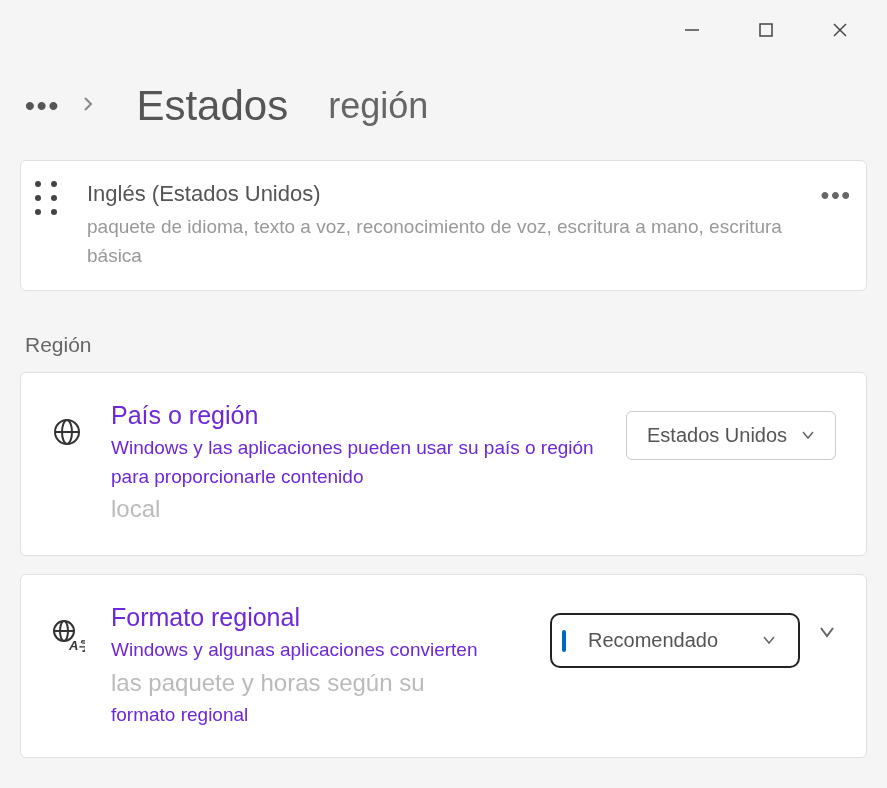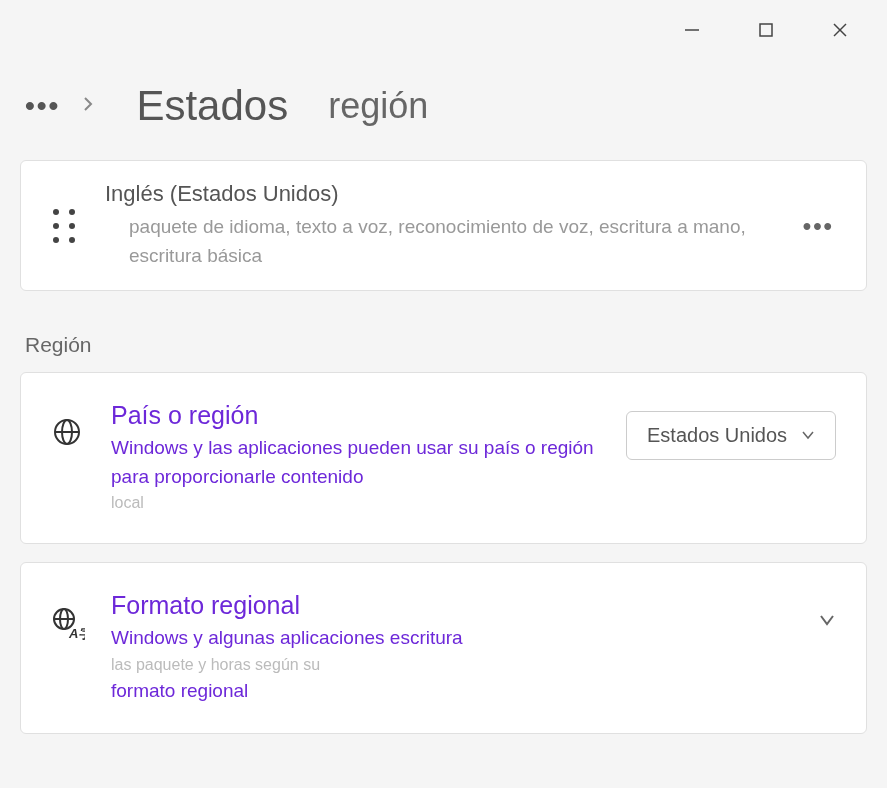--- a/index.html
+++ b/index.html
@@ -57,24 +57,23 @@
       font-weight: 400;
       margin-left: 20px;
     }
     .content {
       padding: 0 20px;
     }
     .card {
       background: #fff;
       border: 1px solid #e0e0e0;
       border-radius: 6px;
-      padding: 20px 32px;
+      padding: 20px 14px;
       margin-bottom: 22px;
       display: flex;
-      align-items: center;
       gap: 30px;
     }
     .drag-handle {
       display: grid;
       grid-template-columns: repeat(2, 6px);
       grid-template-rows: repeat(3, 6px);
       gap: 8px 10px;
       cursor: grab;
     }
     .drag-dot {
@@ -88,21 +87,20 @@
     }
     .card-title {
       font-size: 22px;
       color: #555;
       margin-bottom: 6px;
     }
     .card-desc {
       font-size: 19px;
       color: #999;
       line-height: 1.5;
-      margin-left: 24px;
     }
     .card-more {
       font-size: 24px;
       color: #666;
       letter-spacing: 2px;
       cursor: pointer;
       font-weight: bold;
     }
     .section-label {
       font-size: 21px;
@@ -133,21 +131,21 @@
       font-size: 25px;
       color: #6d28d9;
       margin-bottom: 4px;
     }
     .region-desc {
       font-size: 19px;
       color: #6d28d9;
       line-height: 1.5;
     }
     .region-desc-light {
-      font-size: 16px;
+      font-size: 24px;
       color: #bbb;
       line-height: 1.5;
     }
     .dropdown {
       border: 1px solid #ccc;
       border-radius: 6px;
       padding: 12px 20px;
       display: flex;
       align-items: center;
       gap: 8px;
@@ -272,25 +270,33 @@
     <div class="region-icon">
       <svg width="34" height="34" viewBox="0 0 34 34">
         <circle cx="13" cy="13" r="10" fill="none" stroke="#333" stroke-width="2"></circle>
         <ellipse cx="13" cy="13" rx="4" ry="10" fill="none" stroke="#333" stroke-width="2"></ellipse>
         <line x1="3" y1="13" x2="23" y2="13" stroke="#333" stroke-width="2"></line>
         <text x="18" y="32" font-size="13" fill="#333" font-weight="bold">A字</text>
       </svg>
     </div>
     <div class="region-body">
       <div class="region-title">Formato regional</div>
-      <div class="region-desc">Windows y algunas aplicaciones escritura</div>
+      <div class="region-desc">Windows y algunas aplicaciones convierten</div>
       <div class="region-desc-light">las paquete y horas según su</div>
       <div class="region-desc">formato regional</div>
     </div>
     <div class="region-right">
+      <div class="dropdown dropdown-focused">
+        <span>Recomendado</span>
+        <span>
+          <svg width="14" height="14" viewBox="0 0 14 14">
+              <polyline points="2,4 7,10 12,4" fill="none" stroke="#666" stroke-width="1.5"></polyline>
+            </svg>
+        </span>
+      </div>
       <div class="expand-chevron">
         <svg width="18" height="18" viewBox="0 0 18 18">
             <polyline points="3,5 9,13 15,5" fill="none" stroke="#666" stroke-width="2"></polyline>
           </svg>
       </div>
     </div>
   </div>
 
 </div>
 

